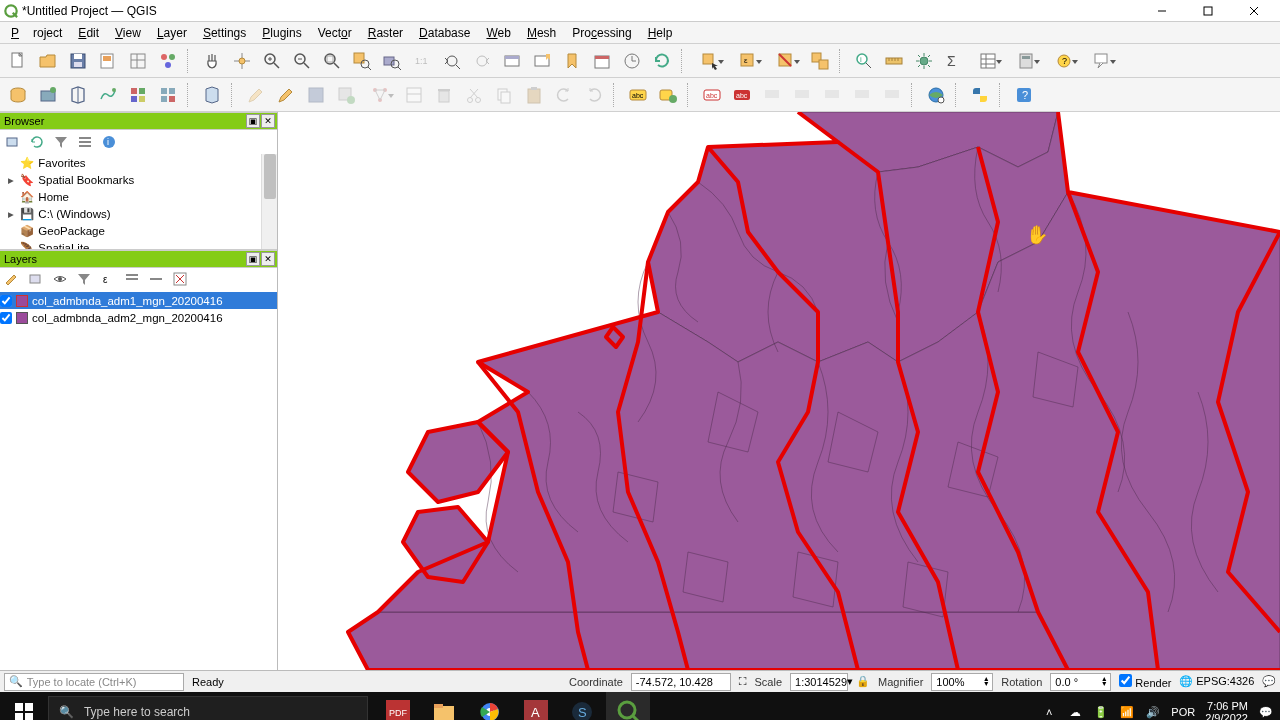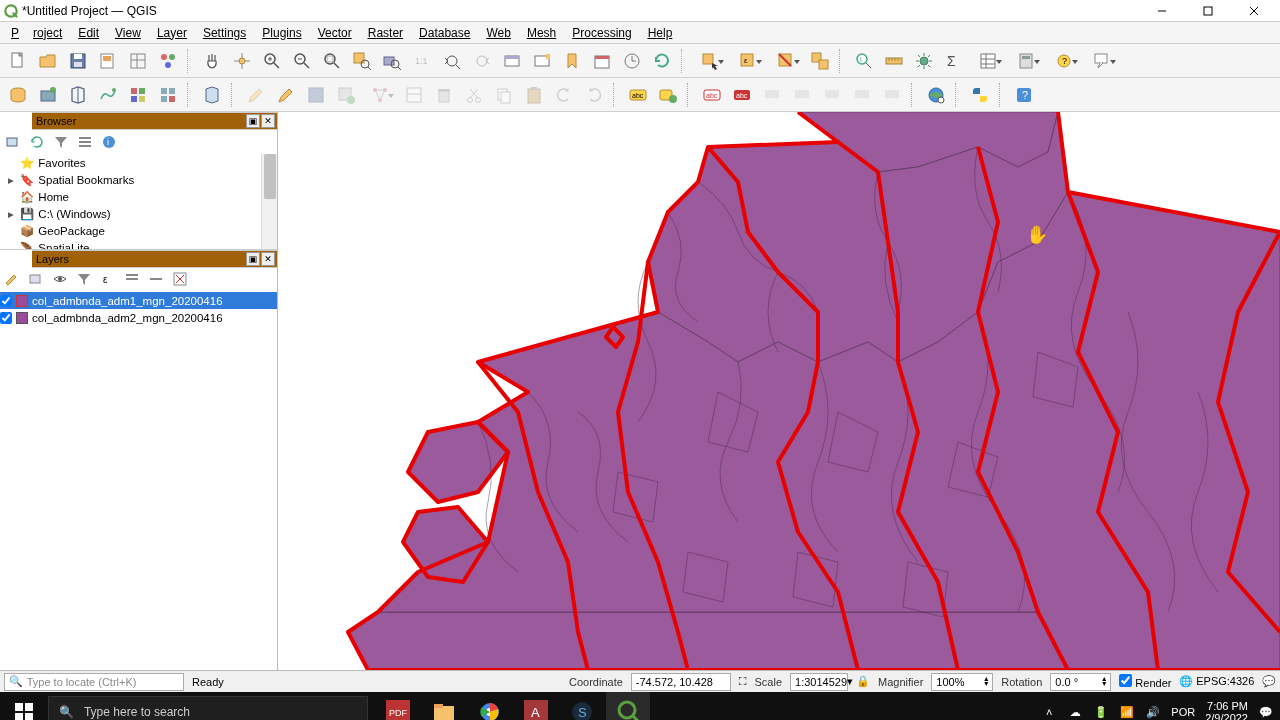--- a/index.html
+++ b/index.html
@@ -5,33 +5,33 @@
 * { box-sizing: border-box; margin: 0; padding: 0; }
 body { font-family: "Segoe UI", Tahoma, sans-serif; font-size: 12px; color: #000; background: #f0f0f0; width: 1280px; height: 720px; overflow: hidden; }
 .titlebar { height: 22px; background: #fff; display: flex; align-items: center; padding: 0 4px; border-bottom: 1px solid #ccc; }
 .titlebar .q-icon { width: 14px; height: 14px; margin-right: 4px; display:inline-block; }
 .titlebar .q-icon svg { width:14px; height:14px; }
 .titlebar .title-text { flex: 1; font-size: 12px; }
 .titlebar .win-btns { display: flex; gap: 18px; padding-right: 8px; }
 .win-btn { width: 28px; height:20px; display:flex; align-items:center; justify-content:center; }
 .win-btn svg { width: 10px; height:10px; }
 .menubar { height: 22px; background: #f5f5f5; display: flex; align-items: center; padding: 0 4px; gap: 2px; border-bottom: 1px solid #d0d0d0;}
-.menubar span { padding: 2px 7px; cursor: default; text-decoration: underline; }
+.menubar span { padding: 2px 7px; cursor: default; }
 .menubar span u { text-decoration: underline; }
 .toolbar { height: 34px; background: #f5f5f5; display: flex; align-items: center; padding: 0 4px; gap: 2px; border-bottom: 1px solid #d0d0d0; }
 .toolbar-row2 { height: 34px; background: #f5f5f5; display: flex; align-items: center; padding: 0 4px; gap: 2px; border-bottom: 1px solid #d0d0d0; }
 .tbtn { width: 28px; height: 28px; display: flex; align-items: center; justify-content: center; border: 1px solid transparent; border-radius: 2px; }
 .tbtn.drop { width: 36px; position:relative;}
 .tbtn.drop::after { content:""; position:absolute; right:3px; top:12px; border-left:3px solid transparent; border-right:3px solid transparent; border-top:4px solid #555;}
 .tsep { width: 6px; height: 24px; border-left: 1px dotted #aaa; margin: 0 3px; }
 .tbtn svg { width: 20px; height: 20px; }
 .tbtn.disabled { opacity: 0.35; }
 .body { display: flex; height: 558px; }
 .left-panel { width: 278px; display: flex; flex-direction: column; background: #fff; border-right: 1px solid #bbb;}
-.panel-hdr { height: 18px; background: #a16207; border-top:1px solid #ccc; border-bottom: 1px solid #ccc; display:flex; align-items:center; padding: 0 4px; font-size:11px; position:relative;margin-left:32px;}
+.panel-hdr { height: 18px; background: #84cc16; border-top:1px solid #ccc; border-bottom: 1px solid #ccc; display:flex; align-items:center; padding: 0 4px; font-size:11px; position:relative;}
 .panel-hdr .pbtns { position:absolute; right:2px; top:1px; display:flex; gap:1px;}
 .panel-hdr .pbtns .pb { width:14px; height:14px; border:1px solid #999; background:#eee; font-size:9px; display:flex; align-items:center; justify-content:center;}
 .browser-tb { height: 24px; display:flex; align-items:center; padding: 0 4px; gap:6px;}
 .browser-tb .btb { width:18px; height:18px; display:flex; align-items:center; justify-content:center;}
 .browser-tree { flex:0 0 96px; overflow:hidden; position:relative; border-bottom:1px solid #ccc;}
 .browser-tree .scroll { position:absolute; right:0; top:0; width:16px; height:100%; background:#f0f0f0; border-left:1px solid #ddd;}
 .browser-tree .scroll .thumb { position:absolute; left:2px; width:12px; top:0; height:45px; background:#c0c0c0; border-radius:2px;}
 .tree-item { height: 17px; display:flex; align-items:center; padding-left: 6px; gap:4px; font-size:11.5px;}
 .tree-item .tw { width:10px; display:inline-block; text-align:center; color:#555;}
 .layers-tb { height:24px; display:flex; align-items:center; padding: 0 4px; gap:6px;}

